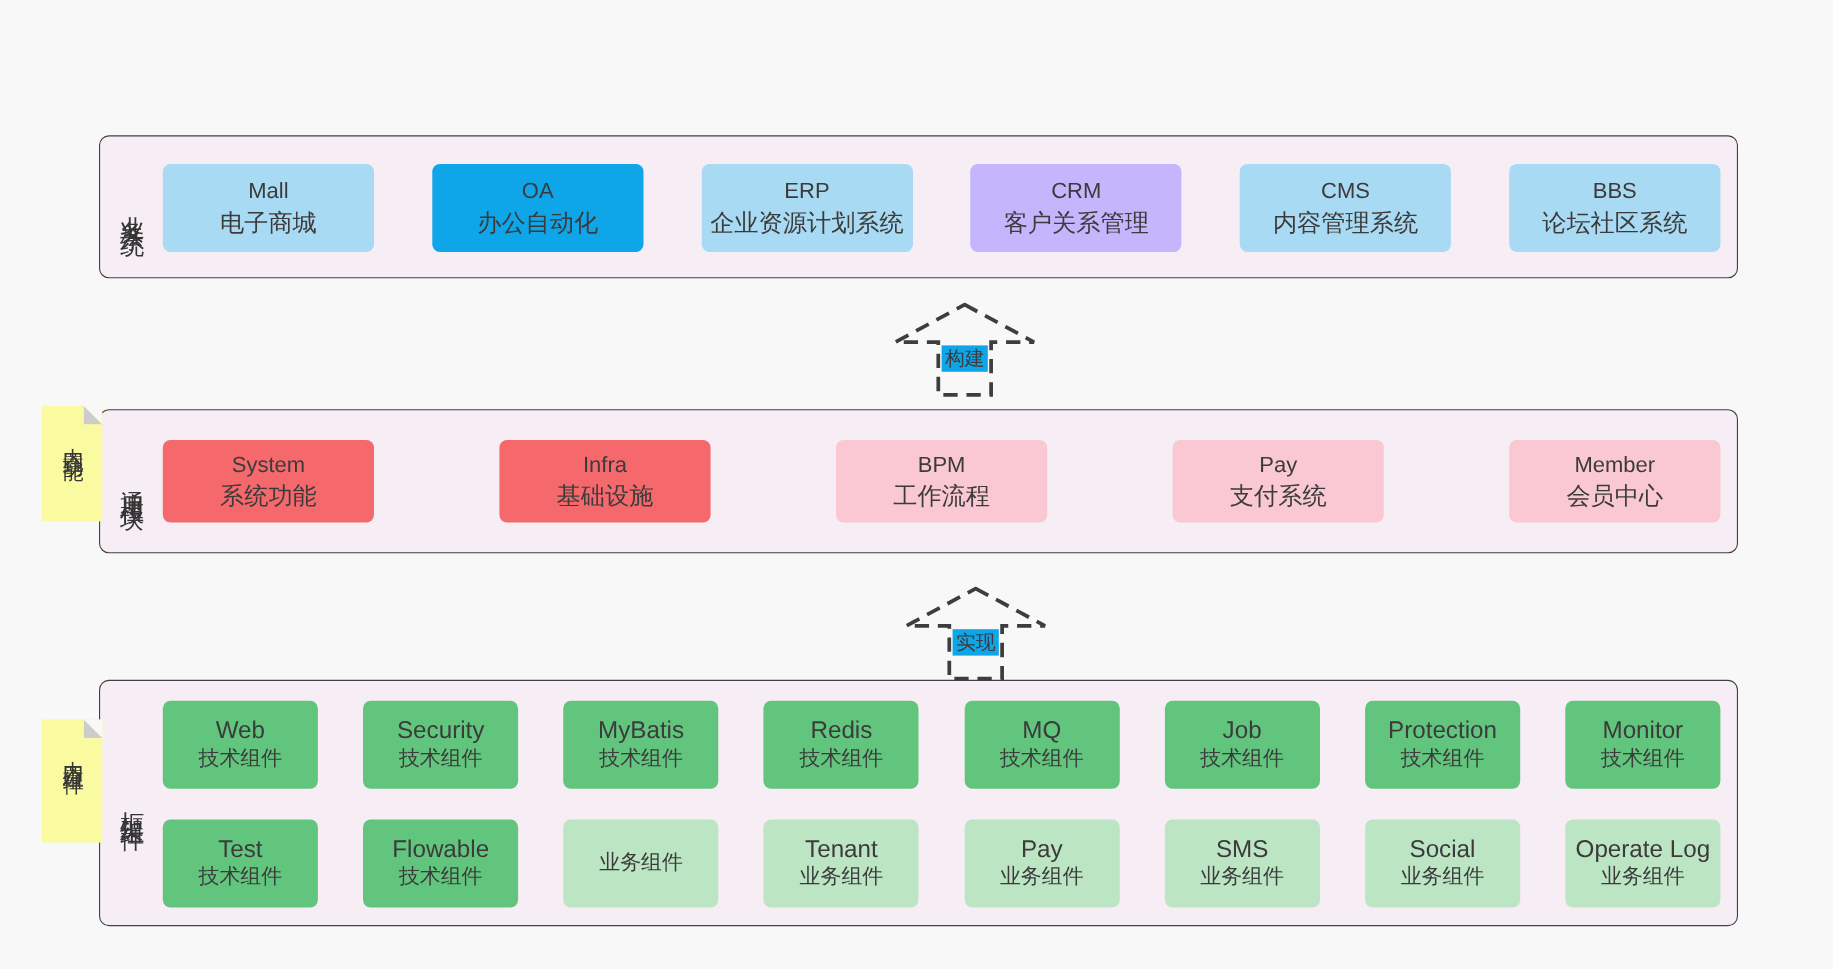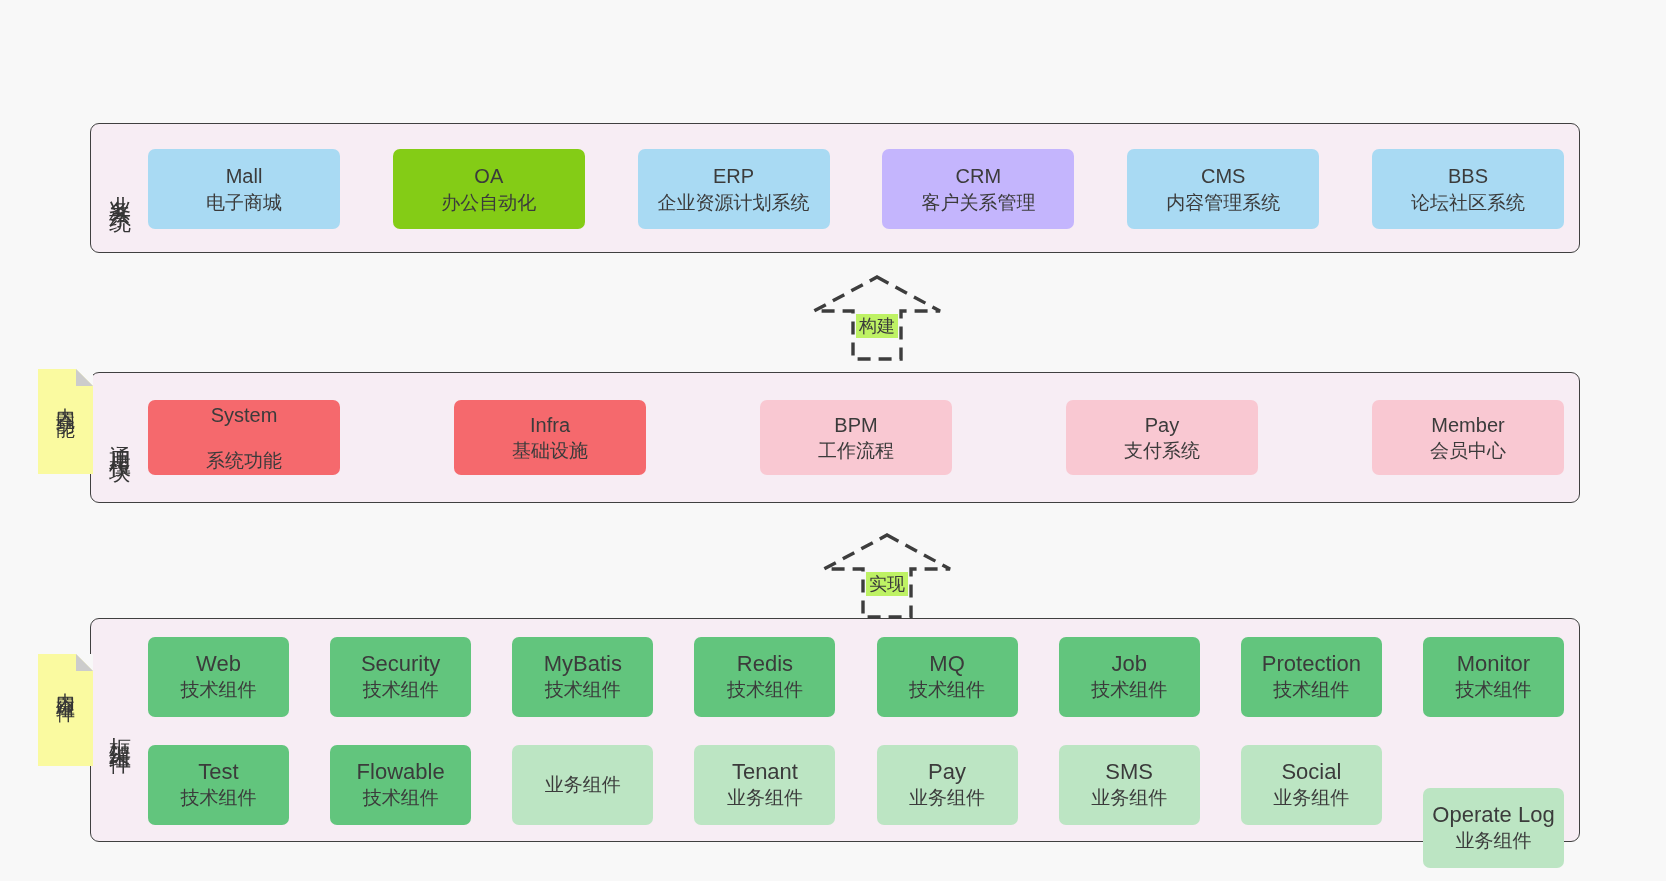--- a/index.html
+++ b/index.html
@@ -32,21 +32,21 @@
   .row-fw2 { top:126px; }
   .box {
     border-radius:7px; box-sizing:border-box; padding:2px 2px;
     display:flex; flex-direction:column; align-items:center; justify-content:center;
     text-align:center;
   }
   .box-lg { width:192px; height:80px; }
   .box-md { width:192px; height:75px; }
   .box-sm { width:141px; height:80px; }
   .box-title { font-size:20px; line-height:1.32; }
-  .box-sub   { font-size:19px; line-height:1.32; }
+  .box-sub   { font-size:22px; line-height:1.32; }
   .box-sm .box-title { font-size:22px; line-height:1.22; }
   .box-sm .box-sub   { font-size:19px;  line-height:1.28; }
   
   .note { position:absolute; left:38px; width:55px; }
   .note-modules   { top:369px; height:105px; }
   .note-framework { top:654px; height:112px; }
   .note .fold-cut  { position:absolute; top:0; right:0; width:17px; height:17px;
     background:#f8f8f8; clip-path:polygon(0 0,100% 0,100% 100%); }
   .note .fold-flap { position:absolute; top:0; right:0; width:17px; height:17px;
     background:#cccccc; clip-path:polygon(0 0,100% 100%,0 100%); }
@@ -56,36 +56,36 @@
     font-size:19px; letter-spacing:4px; white-space:nowrap; color:#353535;
   }
   
   .arrow { position:absolute; width:130px; height:86px; }
   .arrow-build     { left:812px; top:275px; }
   .arrow-implement { left:822px; top:533px; }
   .arrow svg { width:100%; height:100%; display:block; }
   .arrow path { fill:none; stroke:#3d3d3d; stroke-width:3.4; stroke-dasharray:13 8; }
   .arrow-label {
     position:absolute; left:50%; top:39px; transform:translateX(-50%);
-    background:#bef264; padding:0 3px; font-size:18px; white-space:nowrap;
+    background:#0ea5e9; padding:0 3px; font-size:18px; white-space:nowrap;
   }
 </style>
 </head>
 <body>
 
 <div class="canvas" style="background: rgb(248, 248, 248);">
 
   <div class="layer layer-business" style="background: rgb(247, 237, 244);">
     <div class="layer-label">业务系统</div>
     <div class="row row-business">
       <div class="box box-lg" style="background: rgb(169, 218, 243);">
         <div class="box-title">Mall</div>
         <div class="box-sub">电子商城</div>
       </div>
-      <div class="box box-lg" style="background: #84cc16; align-items: center;">
+      <div class="box box-lg" style="background: #0ea5e9; align-items: center;">
         <div class="box-title">OA</div>
         <div class="box-sub">办公自动化</div>
       </div>
       <div class="box box-lg" style="background: rgb(169, 218, 243);">
         <div class="box-title">ERP</div>
         <div class="box-sub">企业资源计划系统</div>
       </div>
       <div class="box box-lg" style="background: #c4b5fd;">
         <div class="box-title">CRM</div>
         <div class="box-sub">客户关系管理</div>
@@ -104,21 +104,21 @@
   <div class="arrow arrow-build">
     <svg viewBox="0 0 130 86">
       <path d="M65 2 L128 36 L89 36 L89 84 L41 84 L41 36 L2 36 Z"></path>
     </svg>
     <div class="arrow-label">构建</div>
   </div>
 
   <div class="layer layer-modules" style="background: rgb(247, 237, 244);">
     <div class="layer-label">通用模块</div>
     <div class="row row-modules">
-      <div class="box box-md" style="background: rgb(245, 105, 109); justify-content: space-between;">
+      <div class="box box-md" style="background: rgb(245, 105, 109);">
         <div class="box-title">System</div>
         <div class="box-sub">系统功能</div>
       </div>
       <div class="box box-md" style="background: rgb(245, 105, 109);">
         <div class="box-title">Infra</div>
         <div class="box-sub">基础设施</div>
       </div>
       <div class="box box-md" style="background: rgb(249, 200, 210);">
         <div class="box-title">BPM</div>
         <div class="box-sub">工作流程</div>
@@ -204,21 +204,21 @@
         <div class="box-sub">业务组件</div>
       </div>
       <div class="box box-sm" style="background: rgb(188, 229, 195);">
         <div class="box-title">SMS</div>
         <div class="box-sub">业务组件</div>
       </div>
       <div class="box box-sm" style="background: rgb(188, 229, 195);">
         <div class="box-title">Social</div>
         <div class="box-sub">业务组件</div>
       </div>
-      <div class="box box-sm" style="background: rgb(188, 229, 195); margin-top: 43px;">
+      <div class="box box-sm" style="background: rgb(188, 229, 195);">
         <div class="box-title">Operate Log</div>
         <div class="box-sub">业务组件</div>
       </div>
     </div>
   </div>
 
   <div class="note note-framework" style="background: rgb(250, 250, 160);">
     <div class="fold-cut"></div>
     <div class="fold-flap"></div>
     <div class="note-text">内置组件</div>

